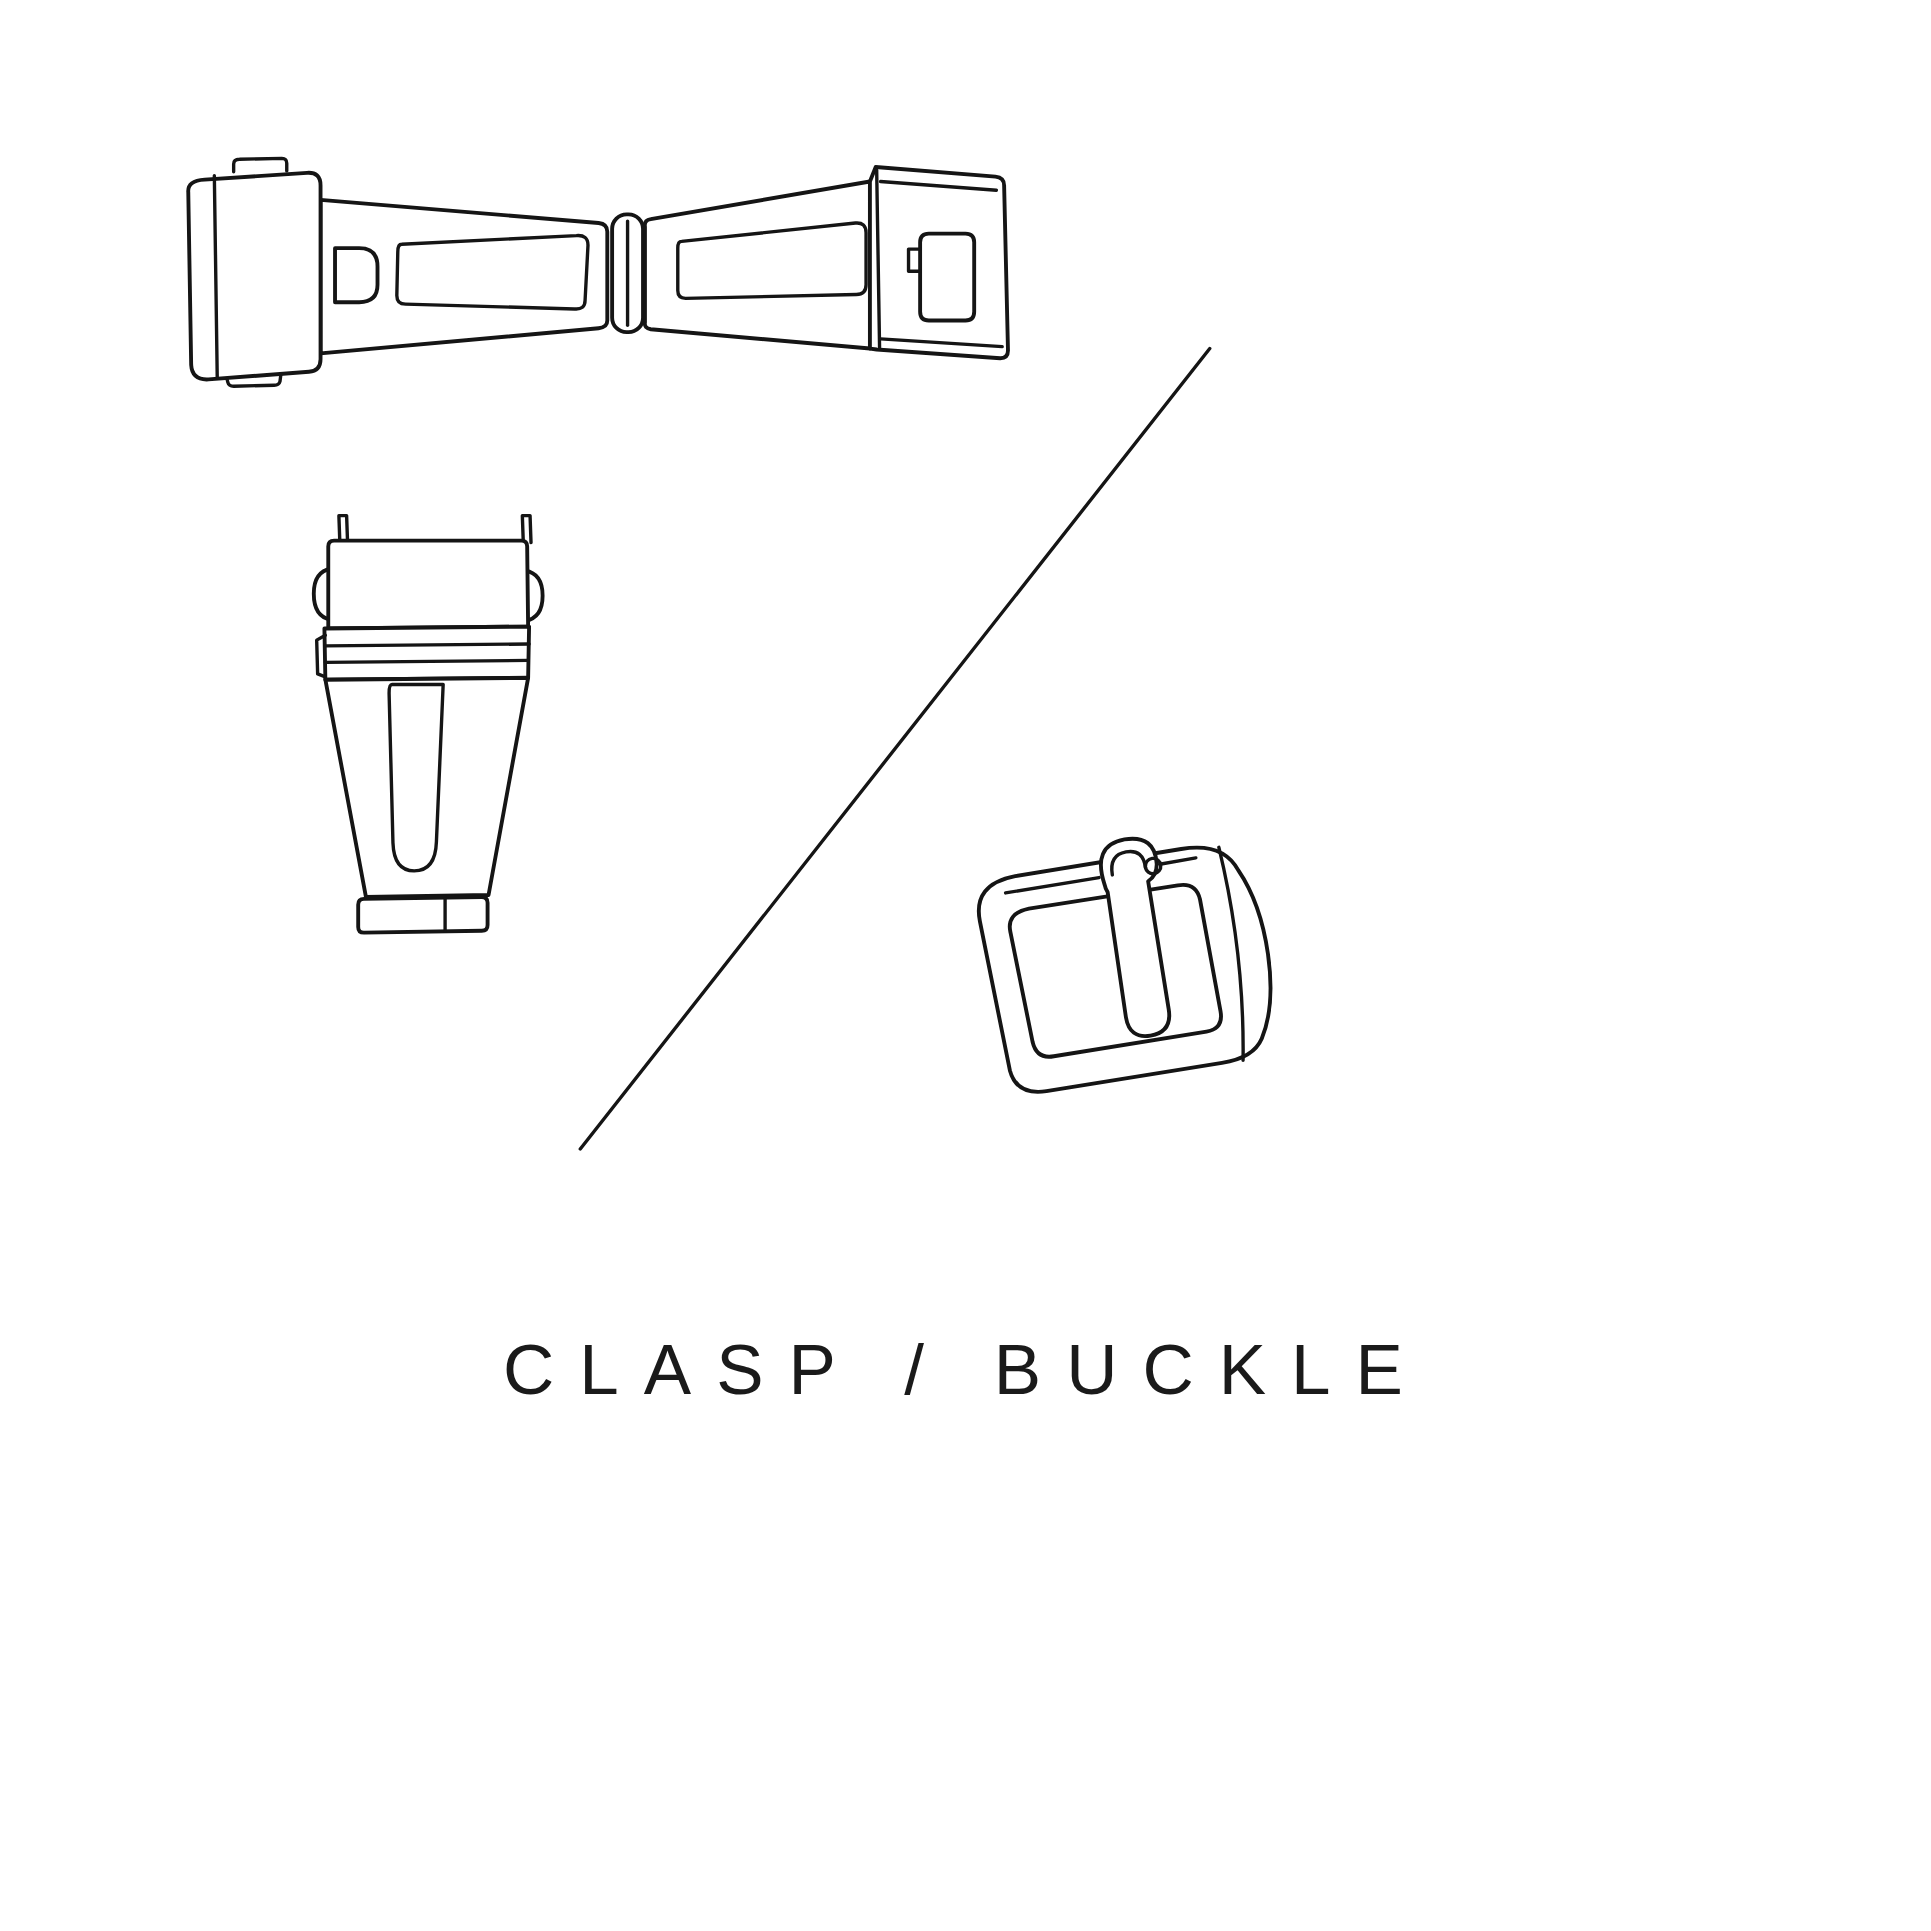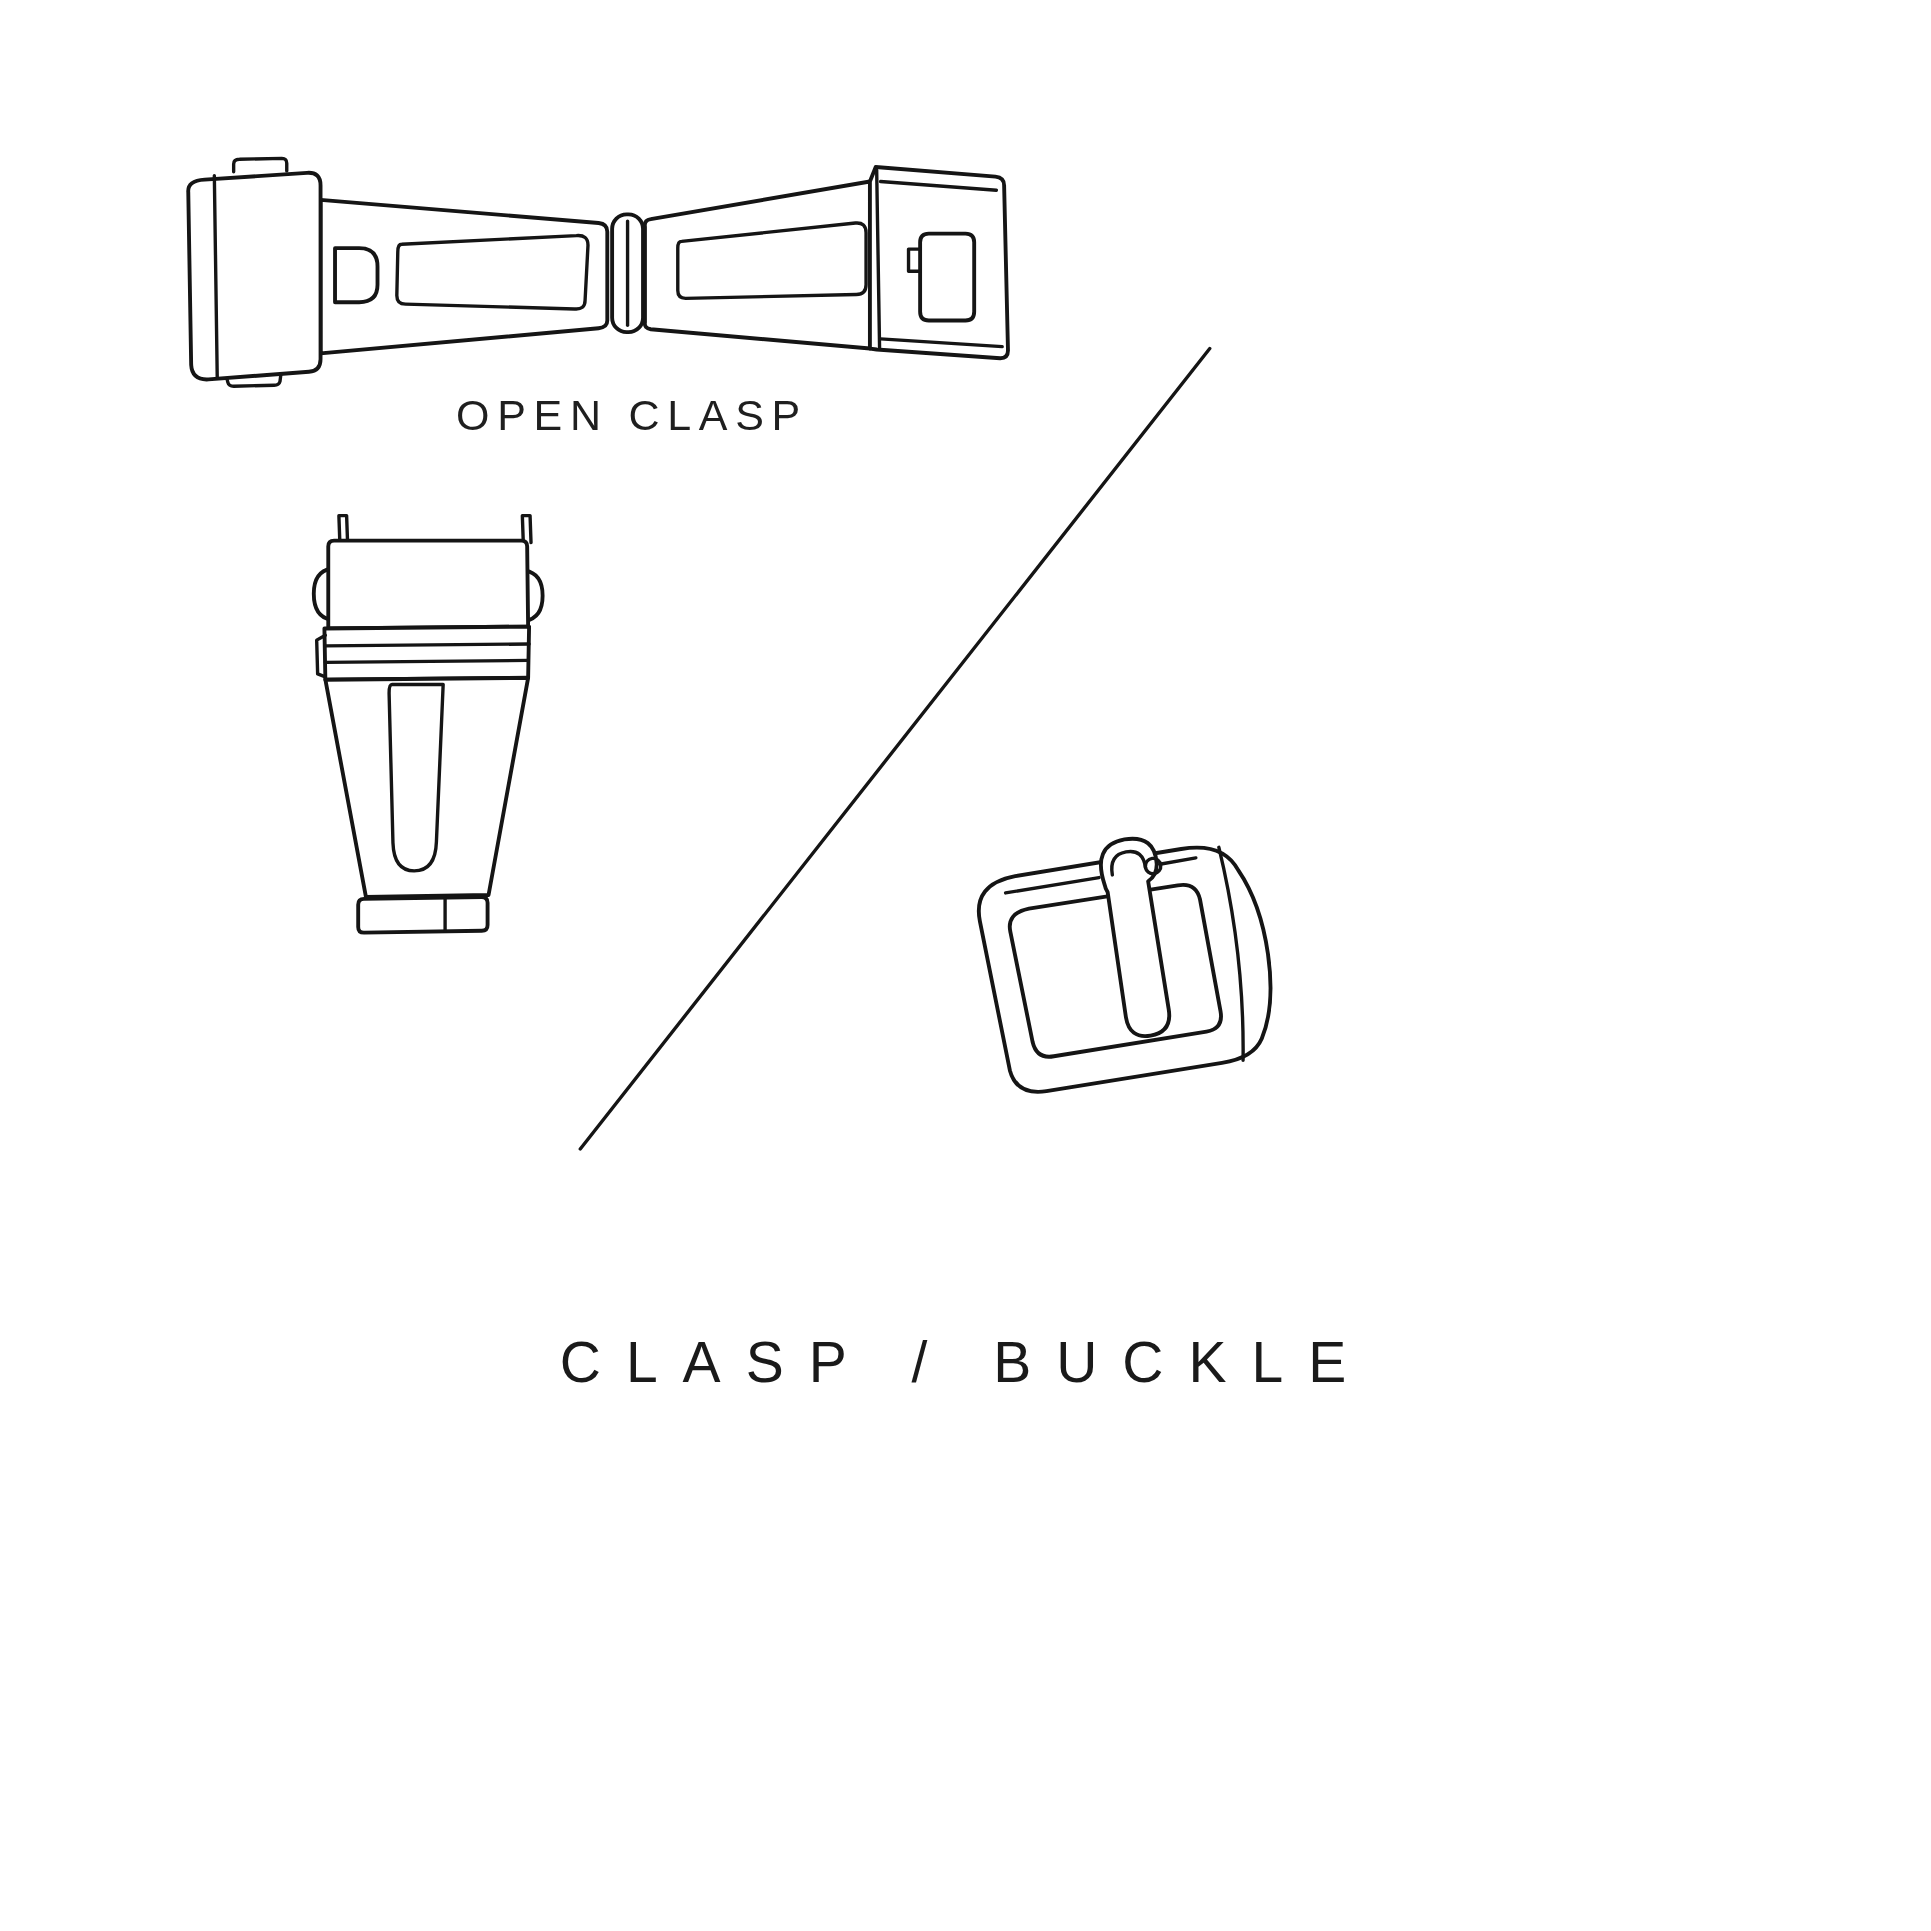--- a/index.html
+++ b/index.html
@@ -45,21 +45,21 @@
     font-weight: 400;
   }
   .caption-open   { left: 439px; top: 391px;  width: 386px; }
   .caption-closed { left: 225px; top: 961px;  width: 386px; }
   .title {
     position: absolute;
     left: 193px; top: 1329px; width: 1545px;
     text-align: center;
     white-space: nowrap;
     color: #1a1a1a;
-    font-size: 57px;
+    font-size: 71px;
     letter-spacing: 25px;
     font-weight: 500;
   }
 </style>
 </head>
 <body>
 
 <div class="canvas">
 
   <svg class="art" viewBox="0 0 2000 2000">
@@ -125,19 +125,18 @@
 
       <path class="line" d="M1052,910 L1150,906"></path>
       <path class="line" d="M1214,900 L1252,898"></path>
 
       <path class="shape" d="M1155,915 Q1146,872 1181,870 Q1213,869 1211,899 Q1210,911 1200,916 L1205,1050 Q1206,1074 1183,1075 Q1161,1076 1160,1053 L1157,922 Q1155,918 1155,915 Z"></path>
       <path class="line" d="M1164,905 Q1163,884 1181,883 Q1199,882 1199,902"></path>
       <circle class="line" cx="1207" cy="901" r="8"></circle>
     </g>
   </svg>
 
-  <div class="caption caption-open">OPEN CLASP</div>
 
 
   <div class="title">CLASP / BUCKLE</div>
 
 </div>
 
 
 </body></html>

